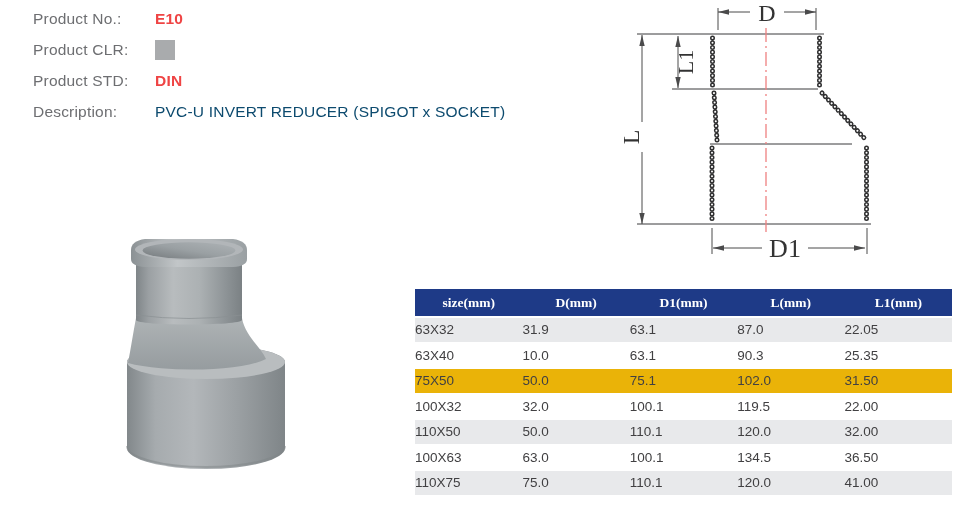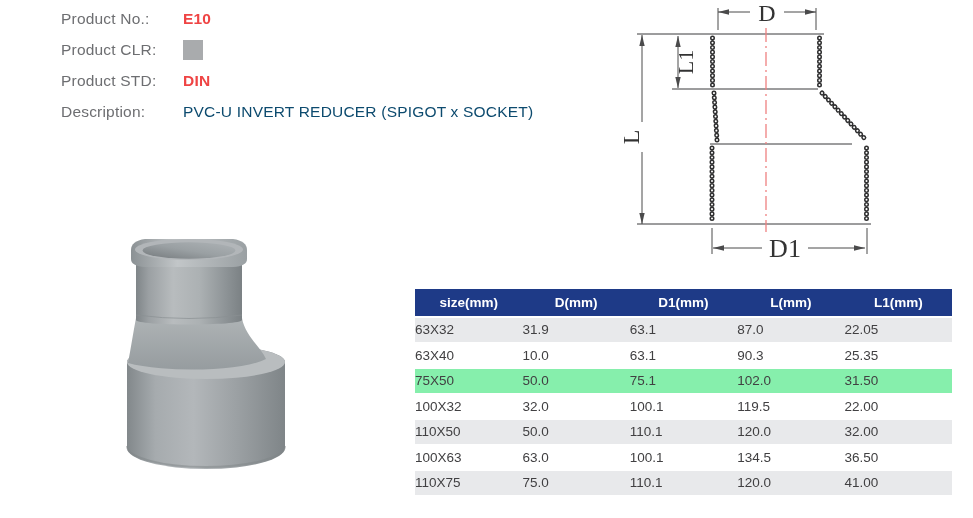--- a/index.html
+++ b/index.html
@@ -1,41 +1,41 @@
 <!DOCTYPE html>
 <html><head>
 <meta charset="utf-8">
 <style>
   html,body{margin:0;padding:0;background:#ffffff;}
   body{width:973px;height:518px;position:relative;overflow:hidden;
        font-family:"Liberation Sans",sans-serif;}
 
   
   .info{position:absolute;left:33px;top:8px;}
-  .info-row{display:flex;align-items:center;margin-bottom:9px;min-height:22px;margin-left:28px;}
+  .info-row{display:flex;align-items:center;margin-bottom:9px;min-height:22px;}
   .info-label{width:122px;color:#6d6e71;font-size:15.5px;letter-spacing:.2px;}
   .info-value{color:#0c4a6e;font-size:15.5px;letter-spacing:.2px;}
   .info-value.bold{color:#ef4444;font-weight:bold;}
   .swatch{width:20px;height:20px;display:inline-block;}
 
   
   .diagram{position:absolute;left:590px;top:0;}
   .dim-text{font-family:"Liberation Serif",serif;fill:#333;}
 
   
   .render{position:absolute;left:95px;top:220px;}
 
   
   .spec-table{position:absolute;left:415px;top:289px;width:537px;
               border-collapse:collapse;table-layout:fixed;}
   .spec-table th{height:27px;color:#fff;font-weight:bold;font-size:13.5px;
                  text-align:center;padding:0;}
   .spec-table td{height:23.5px;font-size:13.5px;color:#414042;
                  padding:0;border-bottom:2px solid #ffffff;}
-  .spec-table thead tr{border-bottom:2px solid #ffffff;}
+  .spec-table thead tr{border-bottom:2px solid #ffffff;font-family:Liberation Serif, serif;}
 </style>
 </head>
 <body>
 
 <div class="info">
     <div class="info-row">
       <span class="info-label">Product No.:</span>
       <span class="info-value bold">E10</span>
     </div>
     <div class="info-row">
@@ -181,21 +181,21 @@
         <td>87.0</td>
         <td>22.05</td>
       </tr>
       <tr>
         <td>63X40</td>
         <td>10.0</td>
         <td>63.1</td>
         <td>90.3</td>
         <td>25.35</td>
       </tr>
-      <tr style="background: #86efac;">
+      <tr style="background: #eab308;">
         <td>75X50</td>
         <td>50.0</td>
         <td>75.1</td>
         <td>102.0</td>
         <td>31.50</td>
       </tr>
       <tr>
         <td>100X32</td>
         <td>32.0</td>
         <td>100.1</td>

